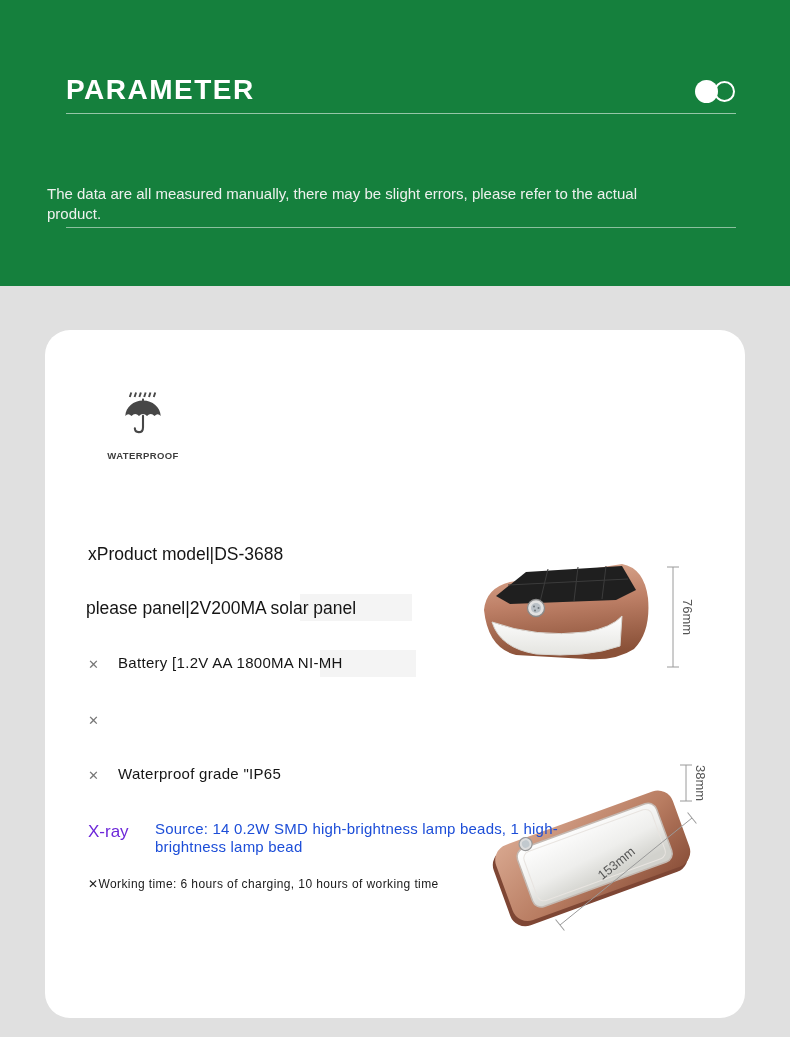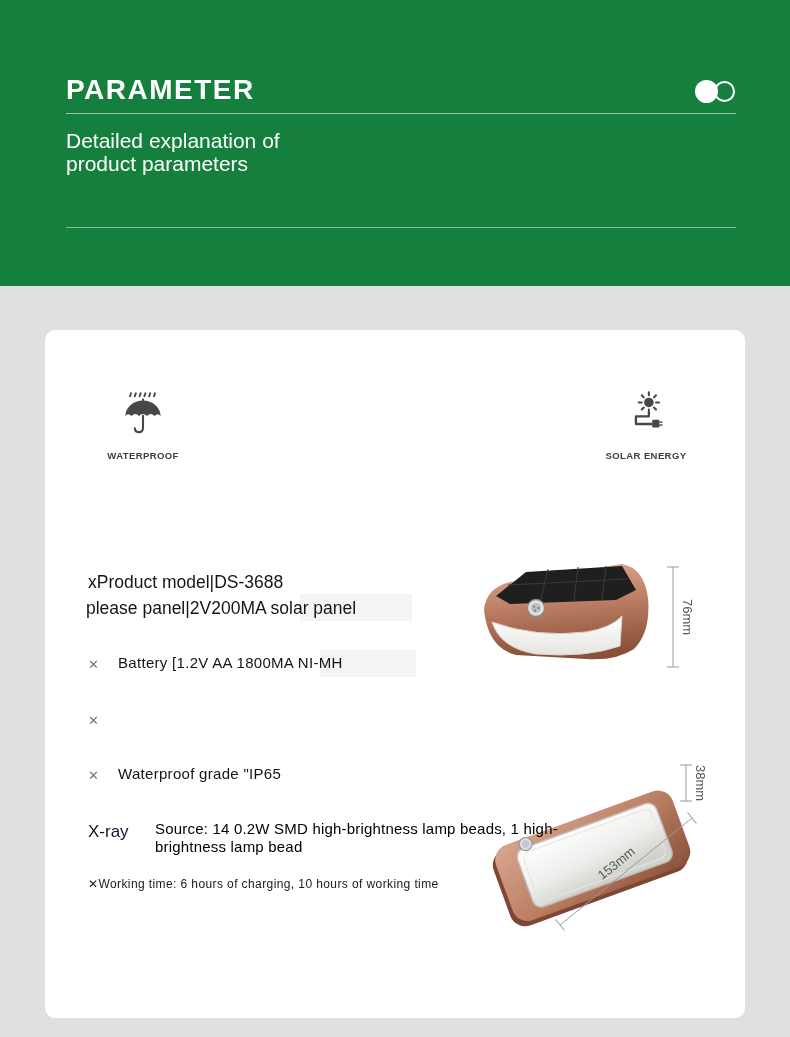--- a/index.html
+++ b/index.html
@@ -19,61 +19,58 @@
                    background:rgba(255,255,255,0.55); }
   .hdr-divider-2 { position:absolute; left:66px; top:227px; width:670px; height:1px;
                    background:rgba(255,255,255,0.5); }
   .subtitle { position:absolute; left:66px; top:130px; font-size:21px; line-height:22.5px;
               color:#ffffff; font-weight:400; }
   .disclaimer { position:absolute; left:47px; top:184px; width:628px; font-size:15px;
                 line-height:19.5px; color:#eef1ee; }
 
   
   .card { position:absolute; left:45px; top:330px; width:700px; height:688px;
-          background:#ffffff; border-radius:10px; }
+          background:#ffffff; border-radius:25px; }
 
   .feature { position:absolute; top:60px; width:130px; text-align:center; }
   .feature .ic { display:inline-block; height:46px; }
   .feature .lbl { margin-top:10px; font-size:9.5px; font-weight:700; color:#3d3d3d;
                   letter-spacing:0.4px; }
   .f1 { left:33px; } .f2 { left:284px; } .f3 { left:536px; }
 
   .artifact { position:absolute; background:#f4f4f4; z-index:1; }
 
   .spec { position:absolute; color:#151515; z-index:3; }
   .spec-lg { font-size:17.5px; }
   .spec-sm { font-size:15px; letter-spacing:0.3px; }
   .cross { position:absolute; font-size:13px; color:#777777; z-index:3; }
-  .xray-label { position:absolute; left:43px; top:492px; font-size:17px; color:#0f172a; z-index:3; }
+  .xray-label { position:absolute; left:43px; top:492px; font-size:17px; color:#6d28d9; z-index:3; }
   .xray-text { position:absolute; left:110px; top:490px; width:424px; font-size:15px;
-               line-height:17.5px; letter-spacing:0.2px; color:#000000; z-index:3; }
+               line-height:17.5px; letter-spacing:0.2px; color:#1d4ed8; z-index:3; }
   .working { position:absolute; left:43px; top:547px; font-size:12px; letter-spacing:0.4px;
              color:#1a1a1a; z-index:3; }
 
   .figure { position:absolute; z-index:2; }
   .fig1 { left:425px; top:222px; }
   .fig2 { left:420px; top:415px; }
 
   .dim-line { stroke:#9a9a9a; stroke-width:1; }
   .dim-text { fill:#555555; font-size:13px; font-family:"Liberation Sans", sans-serif; }
 </style>
 </head>
 <body>
 
 <div class="page">
 
   <div class="header">
     <div class="param-title">PARAMETER</div>
     <div class="dot-filled"></div>
     <div class="dot-outline"></div>
     <div class="hdr-divider-1"></div>
-    <div class="subtitle">
-      <div>Detailed explanation of</div>
-      <div>product parameters</div>
-    </div>
+    <div class="disclaimer">The data are all measured manually, there may be slight errors, please refer to the actual product.</div>
     <div class="hdr-divider-2"></div>
   </div>
 
   <div class="card">
 
     <div class="feature f1">
       <span class="ic">
         <svg width="46" height="46" viewBox="0 0 48 48">
           <g fill="#474747">
             <rect x="10" y="2.5" width="2" height="5" transform="rotate(18 11 5)"></rect>
@@ -85,47 +82,25 @@
           </g>
           <rect x="23" y="9" width="2" height="4" fill="#474747"></rect>
           <path d="M24 11 C14 11 6 18 5.5 27 Q8.5 23.5 12 27 Q15.8 23 19.8 27 Q24 23 28.2 27 Q32.2 23 36 27 Q39.5 23.5 42.5 27 C42 18 34 11 24 11 Z" fill="#474747"></path>
           <path d="M24 27 L24 39 Q24 44 19.5 44 Q15.5 44 15.5 40" stroke="#474747" stroke-width="2.2" fill="none" stroke-linecap="round"></path>
         </svg>
       </span>
       <div class="lbl">WATERPROOF</div>
     </div>
 
 
-    <div class="feature f3">
-      <span class="ic">
-        <svg width="46" height="46" viewBox="0 0 48 48">
-          <circle cx="27" cy="13" r="5" fill="#474747"></circle>
-          <g stroke="#474747" stroke-width="2.2" stroke-linecap="round">
-            <line x1="27" y1="2.5" x2="27" y2="5.5"></line>
-            <line x1="27" y1="20.5" x2="27" y2="23"></line>
-            <line x1="16.5" y1="13" x2="19.5" y2="13"></line>
-            <line x1="34.5" y1="13" x2="37.5" y2="13"></line>
-            <line x1="19.6" y1="5.6" x2="21.7" y2="7.7"></line>
-            <line x1="34.4" y1="5.6" x2="32.3" y2="7.7"></line>
-            <line x1="19.6" y1="20.4" x2="21.7" y2="18.3"></line>
-            <line x1="34.4" y1="20.4" x2="32.3" y2="18.3"></line>
-          </g>
-          <path d="M27 23 v4.5 H13.5 v8 H31" stroke="#474747" stroke-width="2.4" fill="none" stroke-linejoin="round"></path>
-          <rect x="30.5" y="31" width="7.5" height="8" rx="1" fill="#474747"></rect>
-          <rect x="38" y="32.8" width="3.2" height="1.5" fill="#474747"></rect>
-          <rect x="38" y="35.8" width="3.2" height="1.5" fill="#474747"></rect>
-        </svg>
-      </span>
-      <div class="lbl">SOLAR ENERGY</div>
-    </div>
 
     <div class="artifact" style="left:255px; top:264px; width:112px; height:27px;"></div>
     <div class="artifact" style="left:275px; top:320px; width:96px; height:27px;"></div>
 
-    <div class="spec spec-lg" style="left:43px; top:214px;margin-top:28px;">xProduct model|DS-3688</div>
+    <div class="spec spec-lg" style="left:43px; top:214px;">xProduct model|DS-3688</div>
     <div class="spec spec-lg" style="left:41px; top:268px;">please panel|2V200MA solar panel</div>
 
     <div class="cross" style="left:43px; top:327px;">✕</div>
     <div class="spec spec-sm" style="left:73px; top:324px;">Battery [1.2V AA 1800MA NI-MH</div>
 
     <div class="cross" style="left:43px; top:383px;">✕</div>
 
     <div class="cross" style="left:43px; top:438px;">✕</div>
     <div class="spec spec-sm" style="left:73px; top:435px;">Waterproof grade "IP65</div>
 

